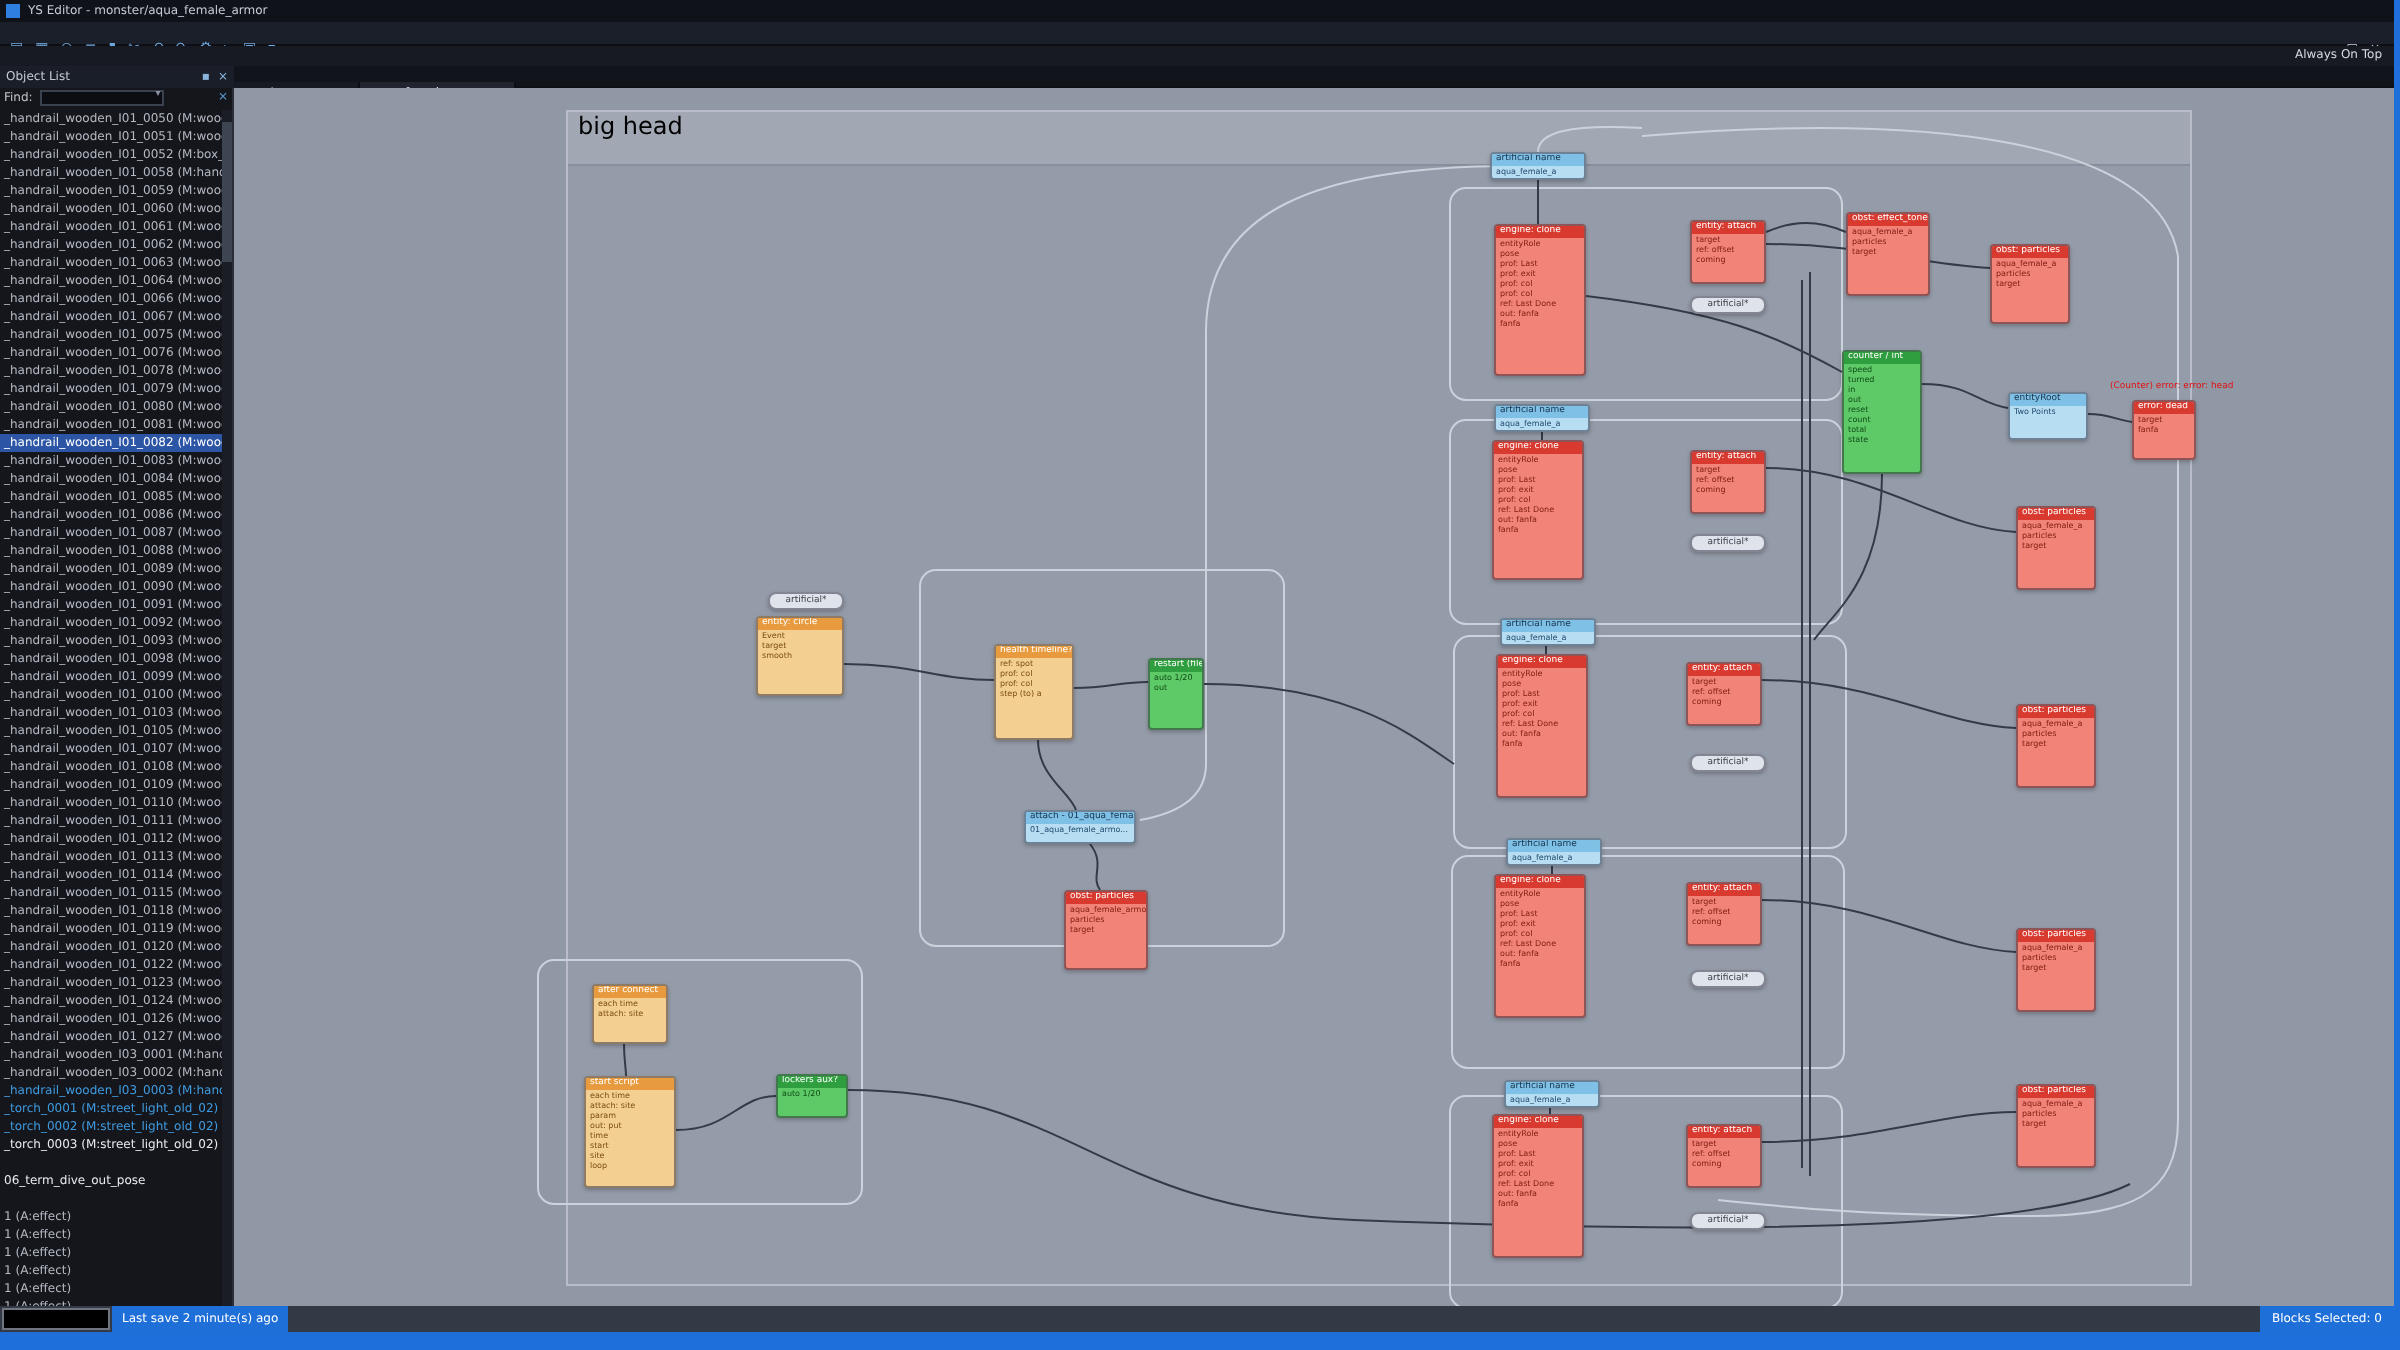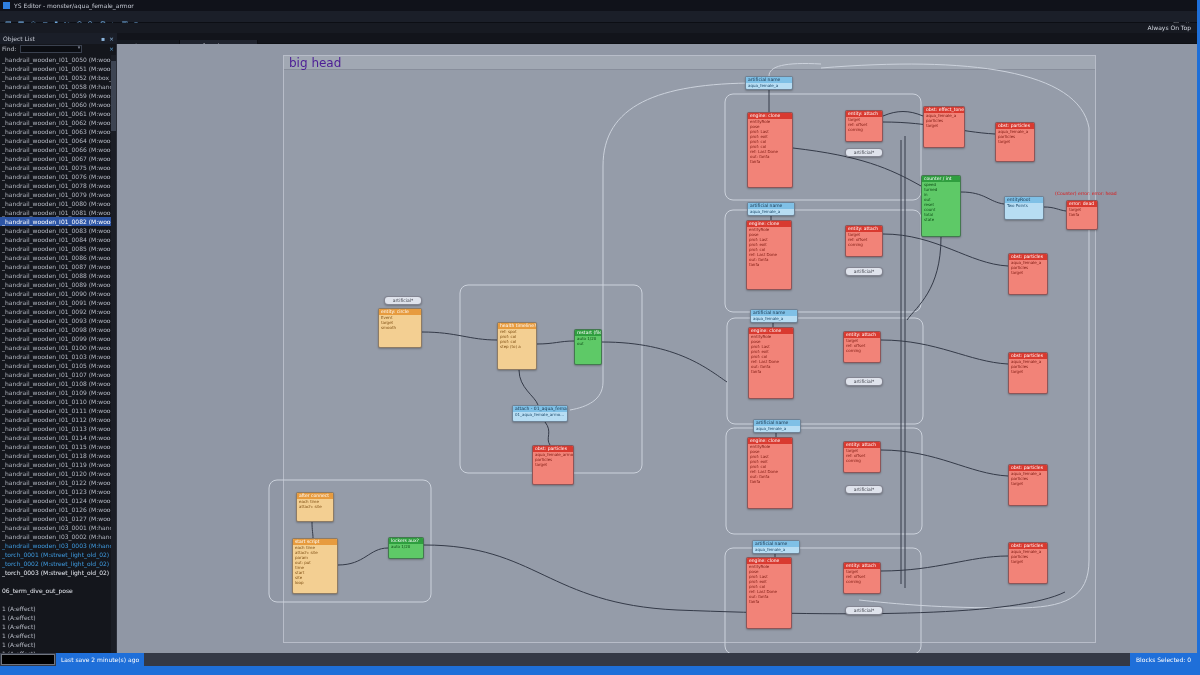--- a/index.html
+++ b/index.html
@@ -31,21 +31,21 @@
   .findx{float:right;color:#5a9fd4}
   .objlist{position:absolute;left:0;top:11px;right:5px;bottom:0;overflow:hidden}
   .ol-row{height:9px;line-height:9px;font-size:6px;color:#b4b8c2;padding:0 2px;white-space:nowrap;overflow:hidden}
   .ol-row.sel{background:#2d55a5;color:#fff}
   .ol-row.link{color:#3f9be0}
   .ol-row.bright{color:#e8ebf2}
   .scrollbar{position:absolute;right:0;top:11px;width:5px;bottom:0;background:#1a1d25}
   .thumb{position:absolute;left:0;top:6px;width:5px;height:70px;background:#3d4452}
   .canvas{position:absolute;left:117px;top:44px;width:1080px;height:609px;background:#9097a5;overflow:hidden}
   .panel{position:absolute;left:166px;top:11px;width:813px;height:588px;border:1px solid #b8bdc9;background:rgba(255,255,255,0.05);z-index:1}
-  .panel-header{height:14px;background:rgba(255,255,255,0.12);border-bottom:1px solid rgba(120,125,138,.6);font-size:12px;line-height:15px;color:#4c1d95;padding-left:5px}
+  .panel-header{height:27px;background:rgba(255,255,255,0.12);border-bottom:1px solid rgba(120,125,138,.6);font-size:12px;line-height:15px;color:#000000;padding-left:5px}
   .wirelayer{position:absolute;left:0;top:0;z-index:2}
   .wire{fill:none;stroke-width:1}
   .wire.dark{stroke:#343a48}
   .wire.light{stroke:#ccd2dc}
   .nodelayer{position:absolute;left:0;top:0;width:100%;height:100%;z-index:3;pointer-events:none}
   .node{position:absolute;border:1px solid rgba(40,40,55,.5);border-radius:2px;box-shadow:0 1px 2px rgba(0,0,0,.25);overflow:hidden;pointer-events:auto}
   .node .nt{font-size:4.5px;line-height:6px;padding:0 2px;color:#fff;white-space:nowrap;overflow:hidden}
   .node .nl{font-size:4px;line-height:5px;padding:0 2px;white-space:nowrap;overflow:hidden}
   .node.salmon{background:#f28378}.node.salmon .nt{background:#d93a30}.node.salmon .nl{color:#7e1b12}
   .node.orange{background:#f3cf92}.node.orange .nt{background:#e79b3e}.node.orange .nl{color:#7c4d12}

